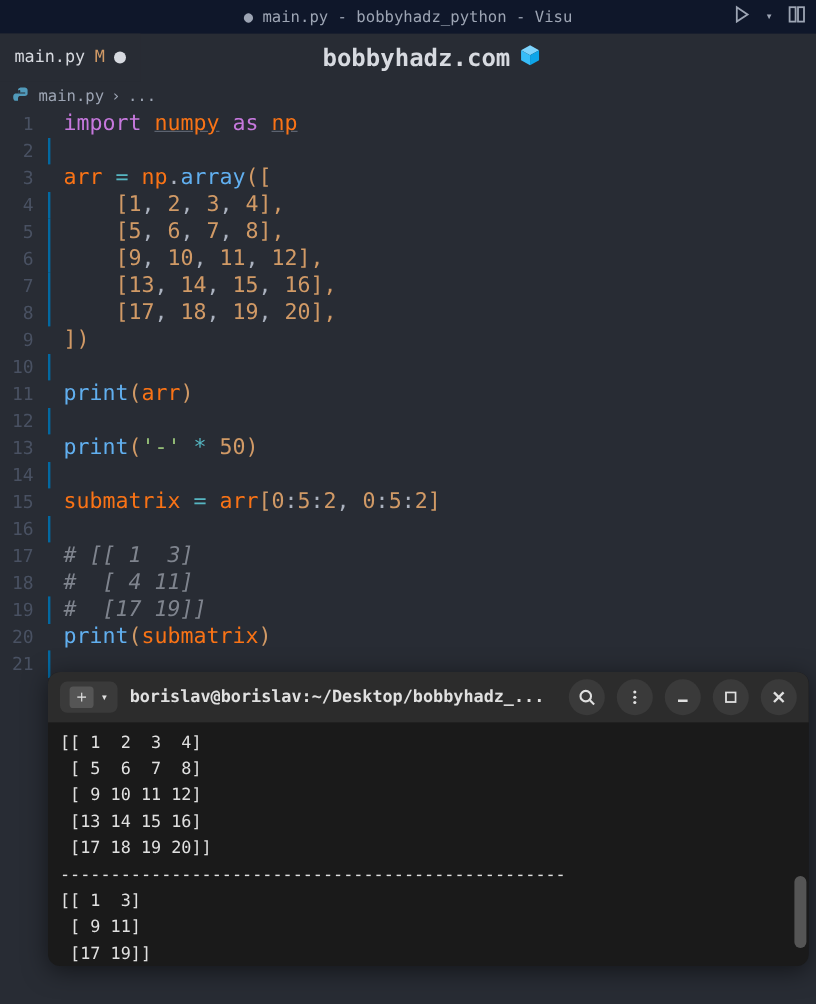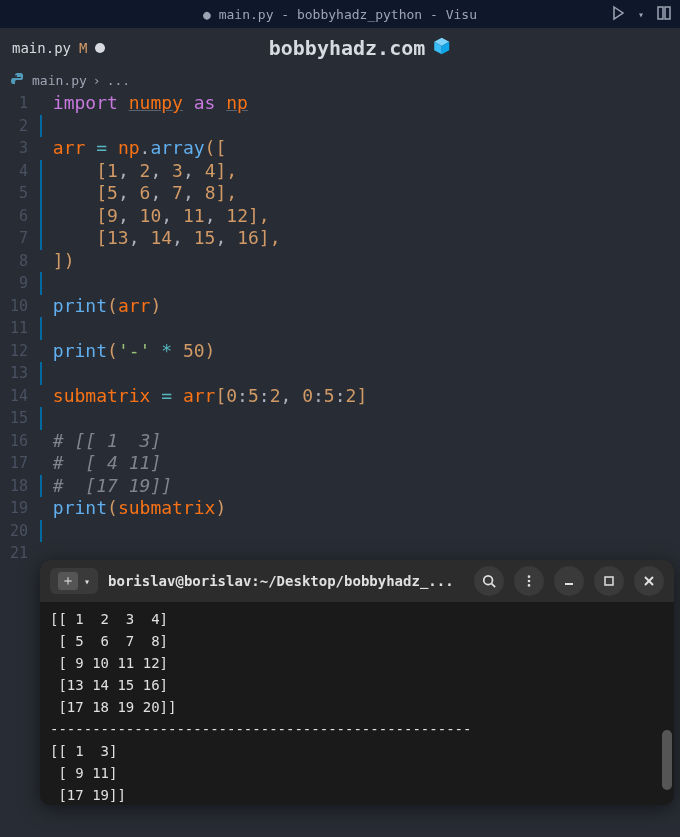--- a/index.html
+++ b/index.html
@@ -256,20 +256,21 @@
     <div>21</div>
   </div>
   <div class="code">
     <div class="code-line"> <span class="kw">import</span> <span class="var underline">numpy</span> <span class="kw">as</span> <span class="var underline">np</span></div>
     <div class="code-line guide"></div>
     <div class="code-line"> <span class="var">arr</span> <span class="op">=</span> <span class="var">np</span><span>.</span><span class="fn">array</span><span class="num">([</span></div>
     <div class="code-line guide">     <span class="num">[</span><span class="num">1</span><span>, </span><span class="num">2</span><span>, </span><span class="num">3</span><span>, </span><span class="num">4</span><span class="num">],</span></div>
     <div class="code-line guide">     <span class="num">[</span><span class="num">5</span><span>, </span><span class="num">6</span><span>, </span><span class="num">7</span><span>, </span><span class="num">8</span><span class="num">],</span></div>
     <div class="code-line guide">     <span class="num">[</span><span class="num">9</span><span>, </span><span class="num">10</span><span>, </span><span class="num">11</span><span>, </span><span class="num">12</span><span class="num">],</span></div>
     <div class="code-line guide">     <span class="num">[</span><span class="num">13</span><span>, </span><span class="num">14</span><span>, </span><span class="num">15</span><span>, </span><span class="num">16</span><span class="num">],</span></div>
+    <div class="code-line guide">     <span class="num">[</span><span class="num">17</span><span>, </span><span class="num">18</span><span>, </span><span class="num">19</span><span>, </span><span class="num">20</span><span class="num">],</span></div>
     <div class="code-line"> <span class="num">])</span></div>
     <div class="code-line guide"></div>
     <div class="code-line"> <span class="fn">print</span><span class="num">(</span><span class="var">arr</span><span class="num">)</span></div>
     <div class="code-line guide"></div>
     <div class="code-line"> <span class="fn">print</span><span class="num">(</span><span class="str">'-'</span><span class="op"> * </span><span class="num">50</span><span class="num">)</span></div>
     <div class="code-line guide"></div>
     <div class="code-line"> <span class="var">submatrix</span><span class="op"> = </span><span class="var">arr</span><span class="num">[</span><span class="num">0</span><span>:</span><span class="num">5</span><span>:</span><span class="num">2</span><span>, </span><span class="num">0</span><span>:</span><span class="num">5</span><span>:</span><span class="num">2</span><span class="num">]</span></div>
     <div class="code-line guide"></div>
     <div class="code-line"> <span class="cmt"># [[ 1  3]</span></div>
     <div class="code-line"> <span class="cmt">#  [ 4 11]</span></div>

